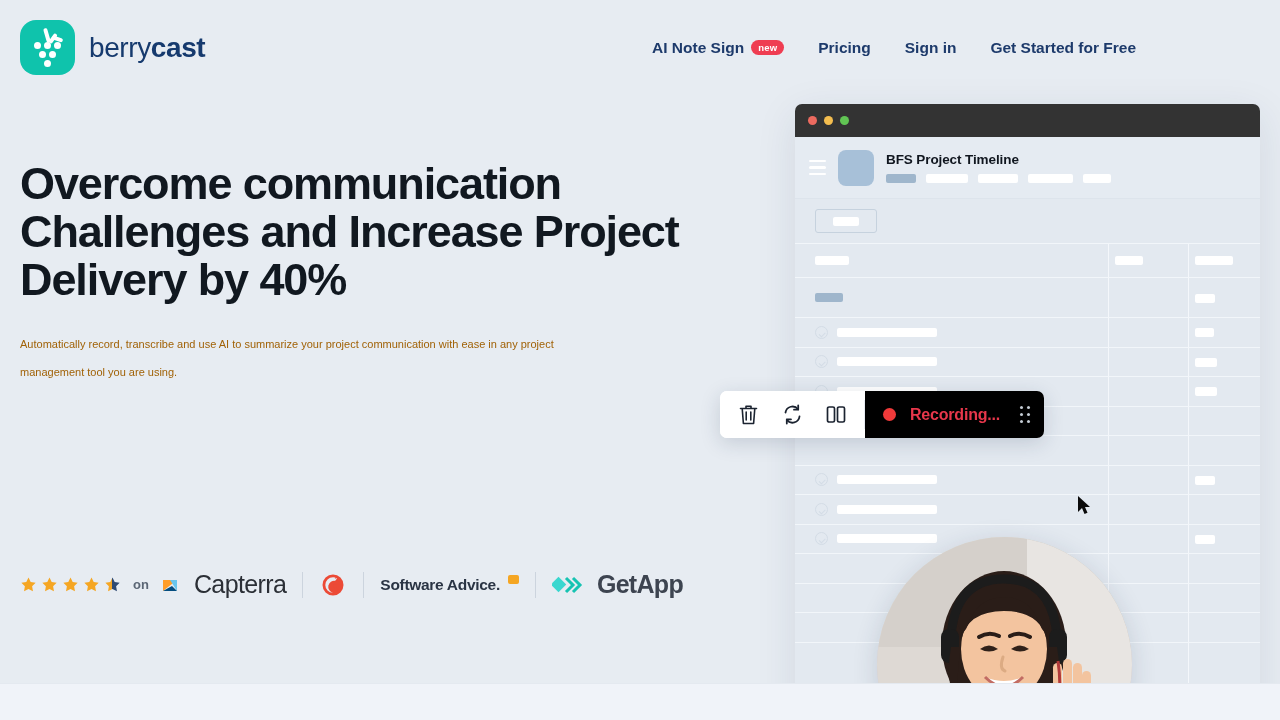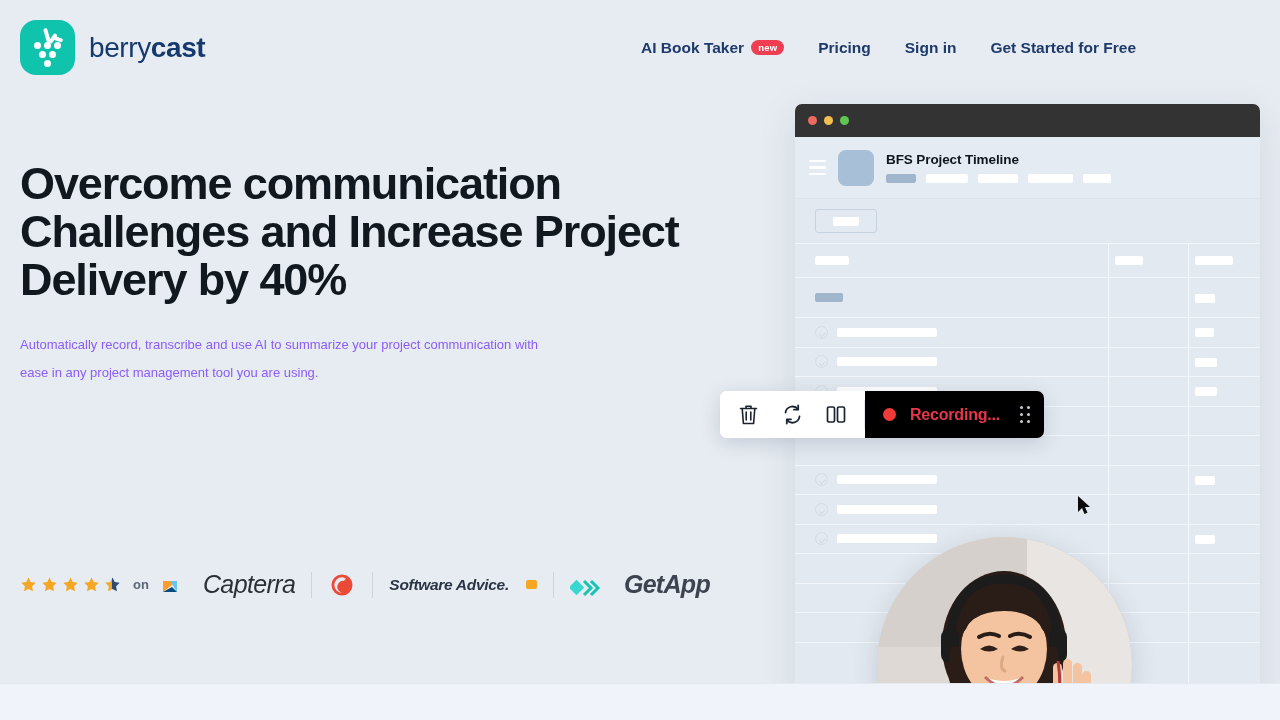--- a/index.html
+++ b/index.html
@@ -55,21 +55,21 @@
   }
 
   
   .hero-left { position:absolute; left:20px; top:160px; width:720px; }
   h1.headline {
     font-size:45px; line-height:48px; font-weight:800;
     color:#111820; letter-spacing:-1.1px;
   }
   p.sub {
     margin-top:27px;
-    font-size:13px; line-height:27.5px; color:#8b5cf6; font-weight:400;
+    font-size:11px; line-height:27.5px; color:#a16207; font-weight:400;
     max-width:545px;
   }
   .cta-row { margin-top:48px; display:flex; align-items:center; gap:25px; }
   .btn-primary {
     background:#0fcfa5; color:#fff; border:none; cursor:pointer;
     font-size:16.5px; font-weight:700; font-family:inherit;
     border-radius:32px; padding:0 30px; height:50px;
     display:flex; align-items:center; justify-content:center;
     box-shadow:0 4px 14px rgba(15,207,165,.28);
     letter-spacing:-0.1px;
@@ -82,21 +82,21 @@
 
   
   .reviews {
     position:absolute; left:20px; top:570px;
     display:flex; align-items:center; gap:0;
   }
   .stars { display:flex; align-items:center; gap:4px; }
   .star { width:17px; height:17px; display:block; }
   .on-label { color:#5b6675; font-size:13px; font-weight:700; margin:0 12px 0 12px; }
   .rv-sep { width:1px; height:26px; background:#ccd4de; margin:0 16px; }
-  .rv-logo { display:flex; align-items:flex-end; gap:16px;font-style:italic; }
+  .rv-logo { display:flex; align-items:center; gap:7px; }
   .capterra-text { font-size:25px; font-weight:400; color:#2b2f36; letter-spacing:-0.6px; }
   .sa-text { font-size:15.5px; font-weight:800; color:#2a3444; letter-spacing:-0.3px; }
   .sa-bubble { width:11px; height:9px; background:#f5a623; border-radius:2px; display:inline-block; margin-left:1px; position:relative; top:-5px; }
   .getapp-text { font-size:25px; font-weight:700; color:#3d4450; letter-spacing:-0.7px; }
 
   
   .mock {
     position:absolute; left:795px; top:104px; width:465px; height:625px;
     border-radius:7px 7px 0 0; overflow:hidden;
     background:#e3e9f0;
@@ -194,21 +194,21 @@
         <span class="berry" style="left:29px; top:31px;"></span>
         <span class="berry" style="left:24px; top:40px;"></span>
       </div>
       <div class="brand-name">
         <span class="light">berry</span><span class="bold">cast</span>
       </div>
     </div>
 
     <nav class="nav">
       <a href="#">
-        <span>AI Book Taker</span>
+        <span>AI Note Sign</span>
         <span class="badge-new">new</span>
       </a>
       <a href="#">Pricing</a>
       <a href="#">Sign in</a>
       <a href="#">Get Started for Free</a>
     </nav>
   </header>
 
   <div class="hero-left">
     <h1 class="headline">Overcome communication Challenges and Increase Project Delivery by 40%</h1>

